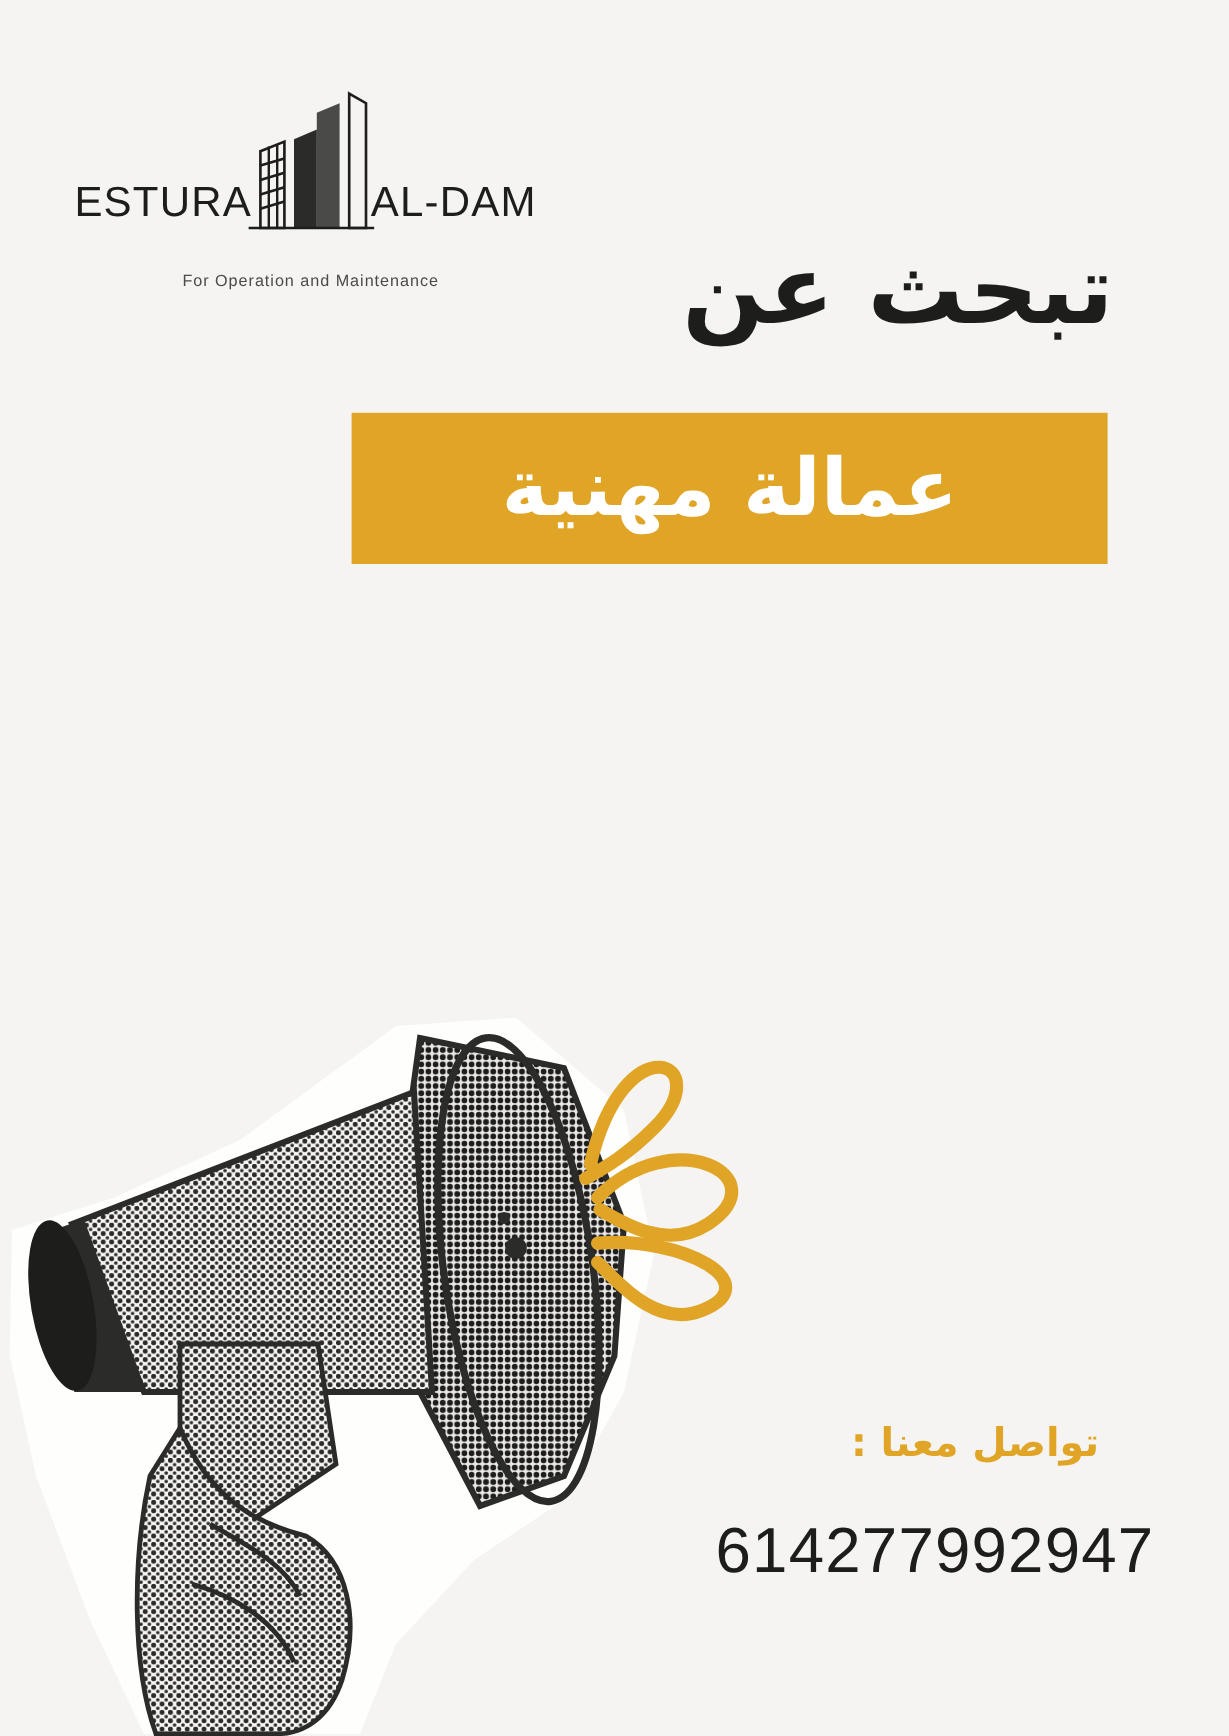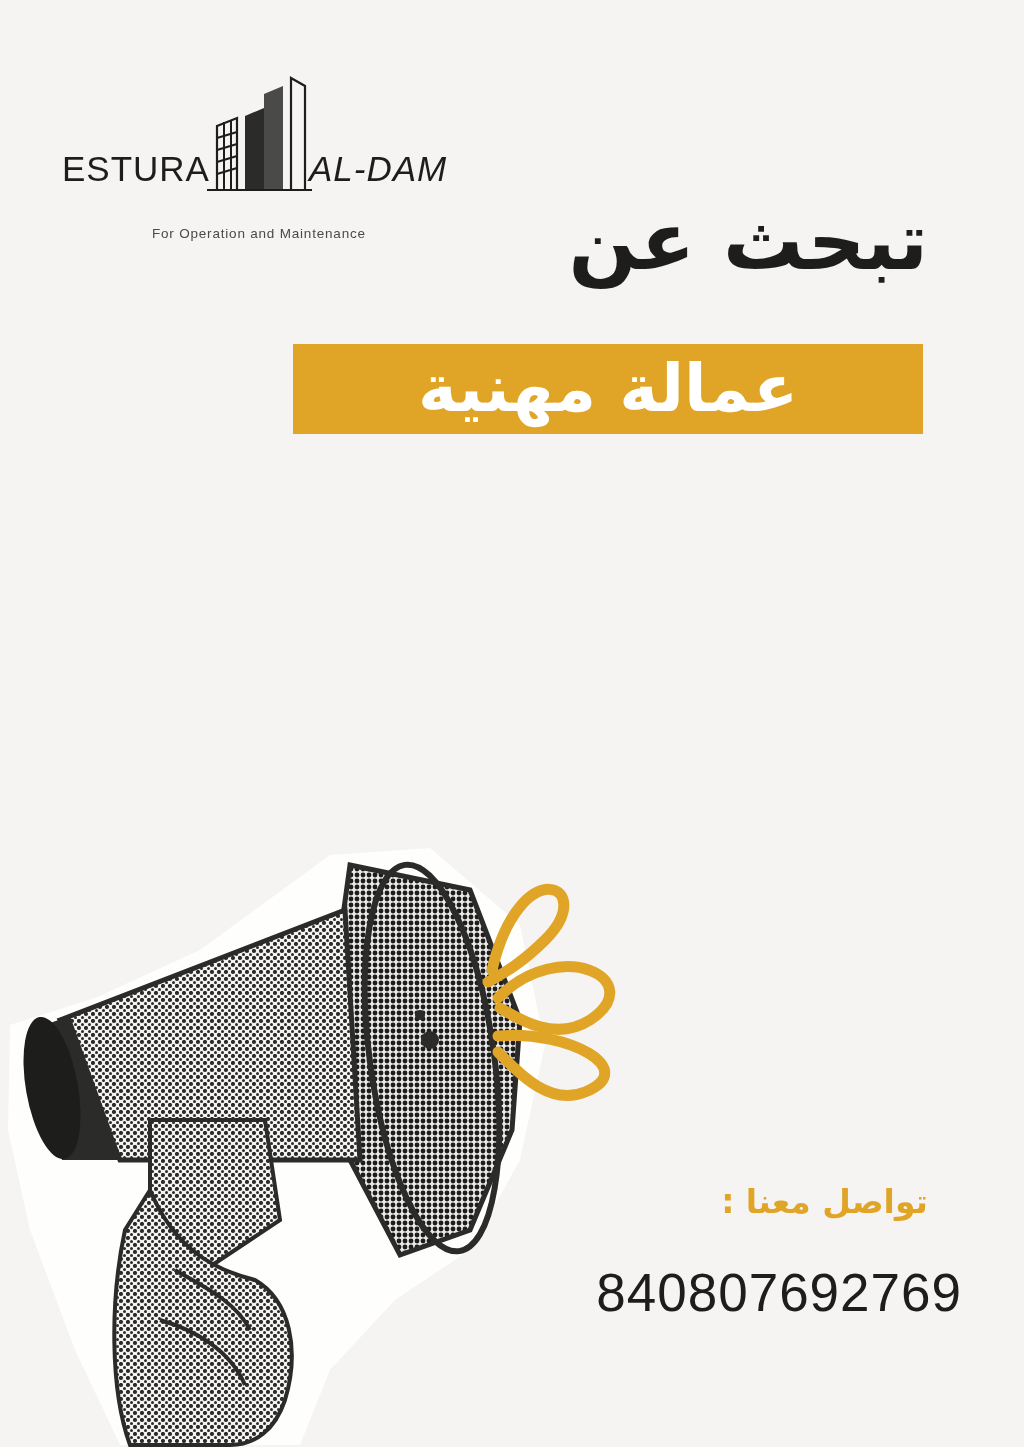--- a/index.html
+++ b/index.html
@@ -47,21 +47,20 @@
   }
   .logo-word-right {
     font-family: "Liberation Sans", sans-serif;
     font-size: 35px;
     letter-spacing: 1px;
     color: #1d1d1b;
     line-height: 1;
     position: absolute;
     left: 257px;
     bottom: 12px;
-    font-style: italic;
   }
   .logo-mark {
     position: absolute;
     left: 155px;
     bottom: 4px;
     width: 105px;
     height: 130px;
   }
   .logo-tagline {
     margin-top: 28px;
@@ -85,21 +84,21 @@
     line-height: 1.1;
     text-align: left;
     white-space: nowrap;
   }
 
   .highlight-bar {
     position: absolute;
     left: 293px;
     top: 344px;
     width: 630px;
-    height: 90px;
+    height: 126px;
     background: #e0a526;
     display: flex;
     align-items: center;
     justify-content: center;
   }
   .highlight-text {
     font-family: "DejaVu Sans", sans-serif;
     font-size: 66px;
     font-weight: bold;
     color: #ffffff;
@@ -133,21 +132,21 @@
     font-family: "DejaVu Sans", sans-serif;
     font-size: 34px;
     font-weight: bold;
     color: #1d1d1b;
     white-space: nowrap;
   }
 
   
   .contact-label {
     position: absolute;
-    right: 96px;
+    right: 108px;
     top: 1182px;
     direction: rtl;
     font-family: "DejaVu Sans", sans-serif;
     font-size: 33px;
     font-weight: bold;
     color: #e0a526;
     white-space: nowrap;
   }
   .contact-number {
     position: absolute;
@@ -207,21 +206,21 @@
 
   <div class="headline">تبحث عن</div>
 
   <div class="highlight-bar">
     <span class="highlight-text">عمالة مهنية</span>
   </div>
 
 
 
   <div class="contact-label">تواصل معنا :</div>
-  <div class="contact-number">840807692769</div>
+  <div class="contact-number">614277992947</div>
 
   <div class="megaphone">
     <svg class="mega-svg" viewBox="0 0 660 620" width="660" height="620" aria-hidden="true">
       <defs>
         <pattern id="halftone" width="7" height="7" patternUnits="userSpaceOnUse">
           <rect width="7" height="7" fill="#f5f4f2"></rect>
           <circle cx="2" cy="2" r="2.1" fill="#2b2b2a"></circle>
           <circle cx="5.5" cy="5.5" r="1.5" fill="#2b2b2a"></circle>
         </pattern>
         <pattern id="halftoneDense" width="6" height="6" patternUnits="userSpaceOnUse">

